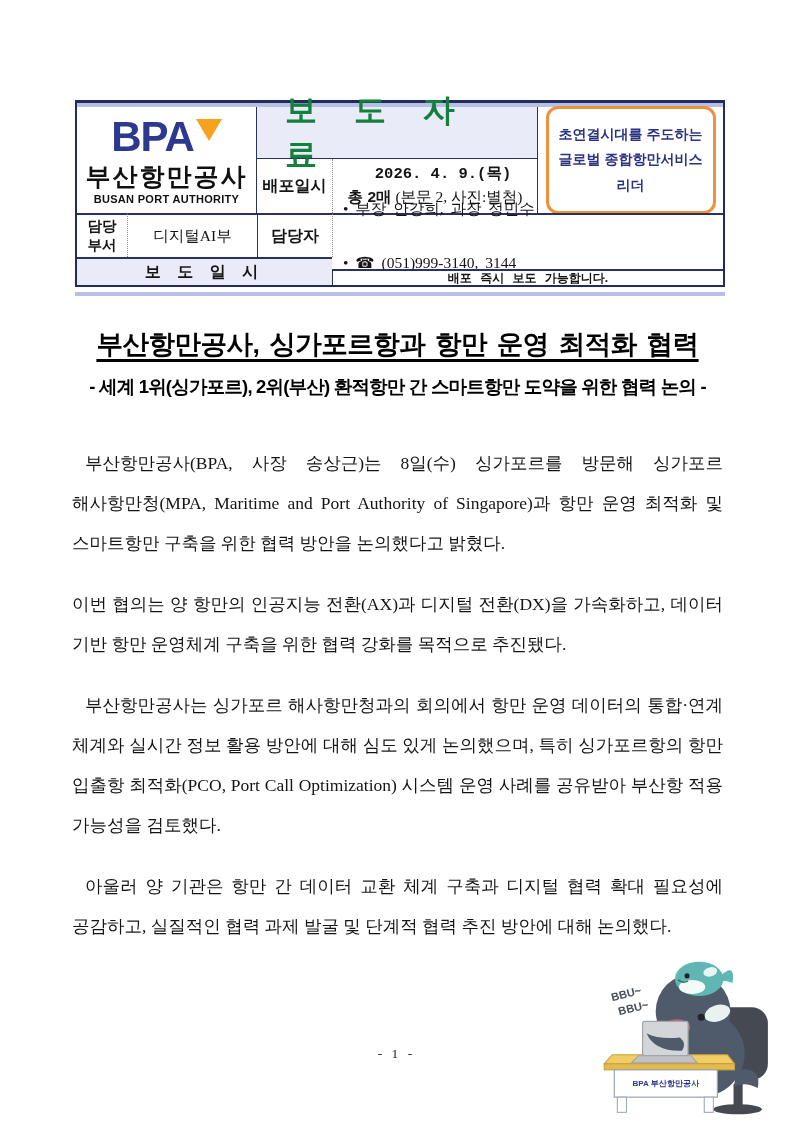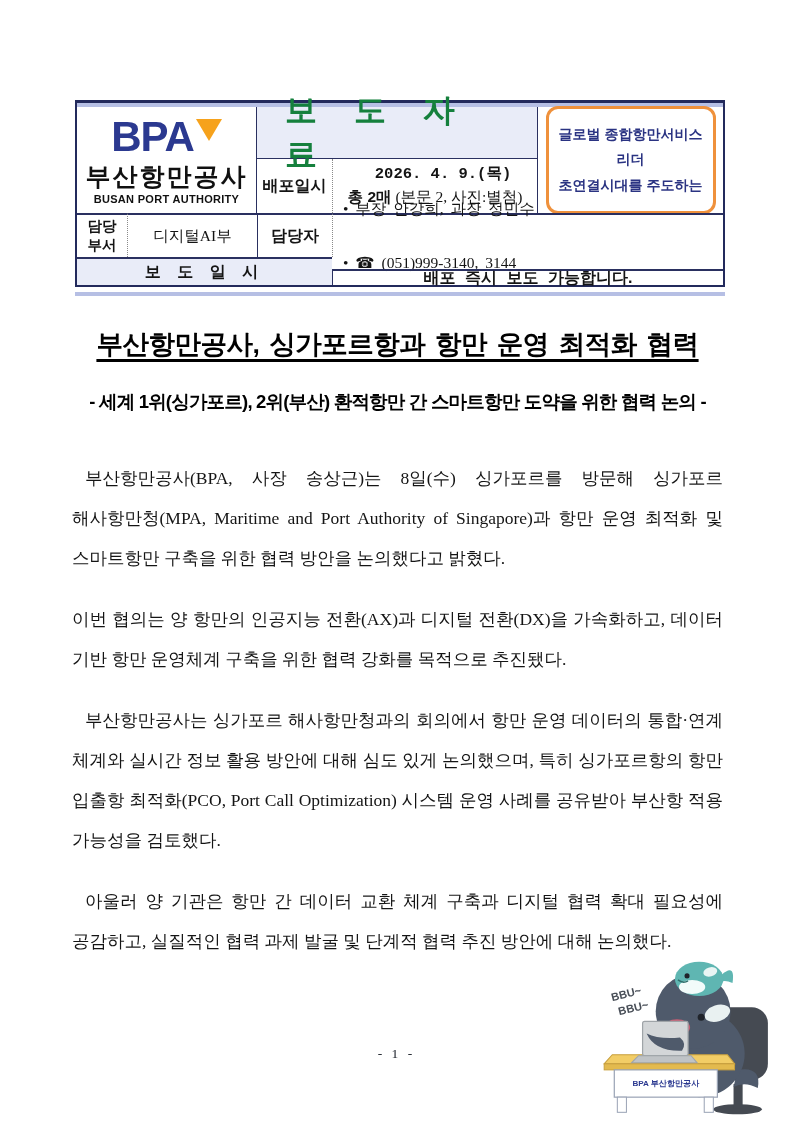--- a/index.html
+++ b/index.html
@@ -75,34 +75,34 @@
                     font-weight: 800; font-size: 16px; }
   .c-person-value { grid-column: 4 / 6; grid-row: 3; border-left: 1px dotted #8a8a8a;
                     flex-direction: column; align-items: flex-start;
                     padding-left: 10px; font-size: 15.5px; line-height: 1.45;
                     word-spacing: 3px; gap: 32px; }
 
   .row4 { border-top: 2px solid #2a3060; }
   .c-report-label { grid-column: 1 / 4; grid-row: 4; background: #e9ecf8;
                     font-weight: 800; font-size: 16px; letter-spacing: 6px; }
   .c-report-value { grid-column: 4 / 6; grid-row: 4; border-left: 1px solid #2a3060;
-                    font-weight: 800; font-size: 16px; word-spacing: 5px; margin-top: 12px; }
+                    font-weight: 800; font-size: 12px; word-spacing: 5px; margin-top: 12px; }
 
   
   .article { position: absolute; left: 72px; top: 326px; width: 651px; }
   .article h1 {
     font-family: "Liberation Sans", sans-serif; font-weight: 800;
     font-size: 26.5px; color: #000; text-align: center;
     letter-spacing: -0.5px; word-spacing: 3px;
     text-decoration: underline; text-decoration-thickness: 2.5px; text-underline-offset: 6px;
   }
   .article h2 {
     font-family: "Liberation Sans", sans-serif; font-weight: 800;
     font-size: 18.5px; color: #000; text-align: center;
-    letter-spacing: -0.8px; margin-top: 27px;
+    letter-spacing: -0.8px; margin-top: 12px;
   }
   .article p {
     font-size: 17.5px; line-height: 40px; color: #141414;
     text-align: justify; text-align-last: left; word-break: keep-all;
     margin-top: 21px;
   }
   .article p.first { margin-top: 44px; }
   .article p.indent { text-indent: 13px; }
 
   
@@ -123,22 +123,22 @@
           <span class="logo-tri"></span>
         </div>
         <div class="logo-kr">부산항만공사</div>
         <div class="logo-en">BUSAN PORT AUTHORITY</div>
       </div>
 
       <div class="cell c-doctitle">보 도 자 료</div>
 
       <div class="cell c-slogan">
         <div class="slogan-box">
+          <div>초연결시대를 주도하는</div>
           <div>글로벌 종합항만서비스 리더</div>
-          <div>초연결시대를 주도하는</div>
         </div>
       </div>
 
       <div class="cell c-rel-label sans">배포일시</div>
       <div class="cell c-rel-value">
         <div class="date-line">2026. 4. 9.(목)</div>
         <div class="pages-line">
           <span class="b">총 2매</span>
           <span>(본문 2, 사진:별첨)</span>
         </div>

